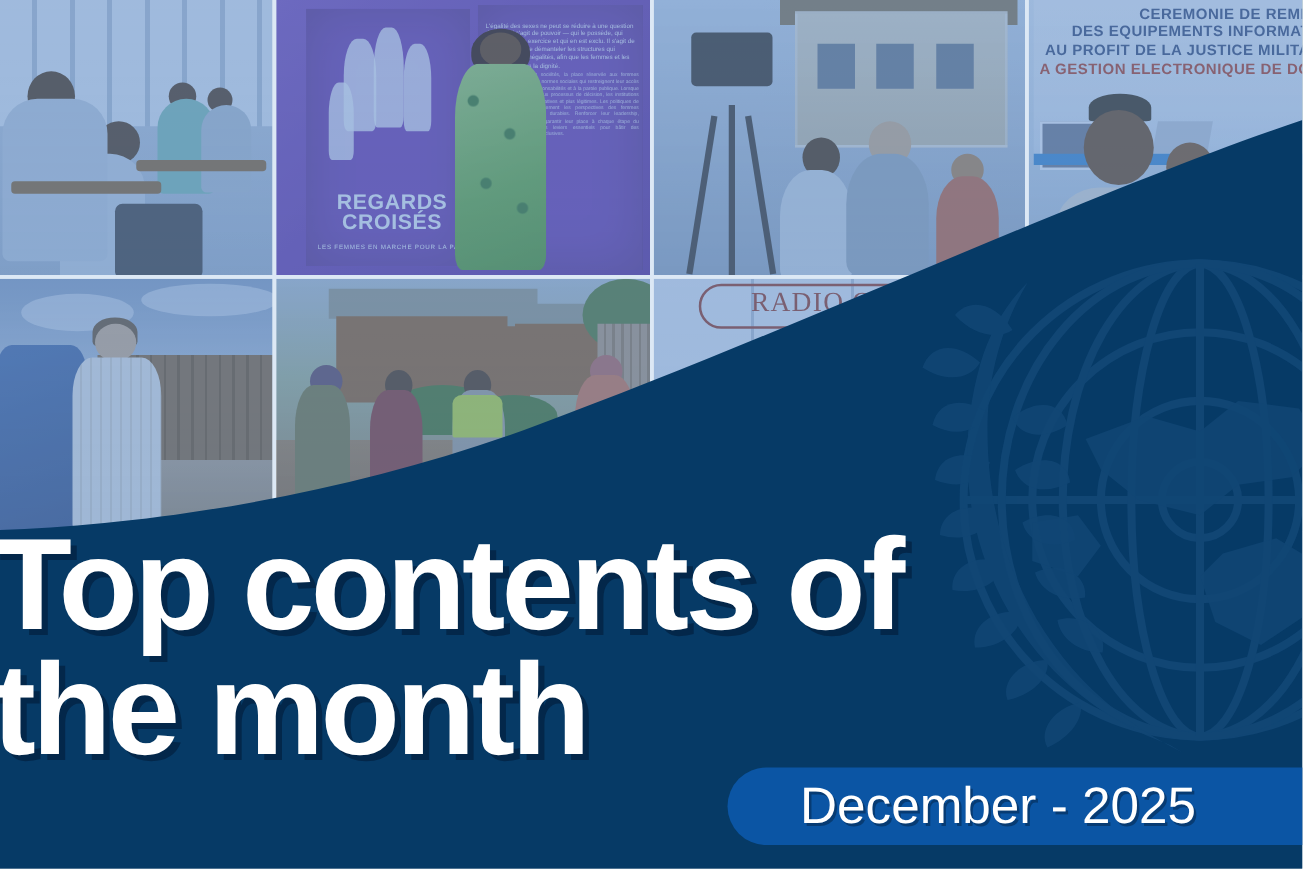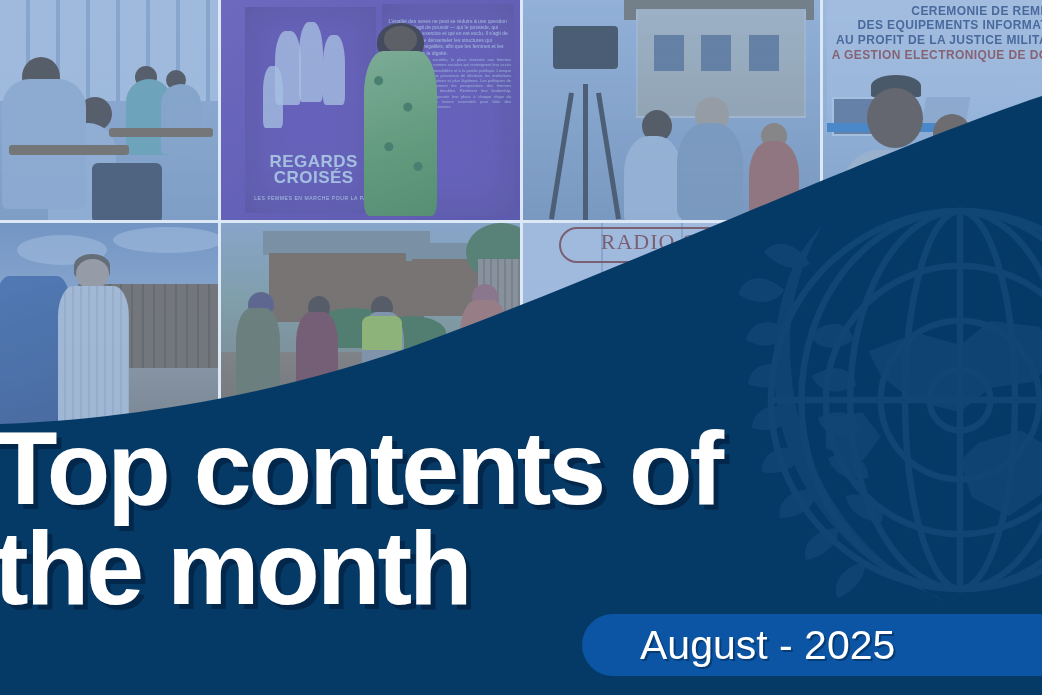--- a/index.html
+++ b/index.html
@@ -491,16 +491,16 @@
       </g>
     </g>
   </svg>
 
   <div class="title-block">
     <span class="title-line">Top contents of</span>
     <span class="title-line">the month</span>
   </div>
 
   <div class="date-banner">
-    <span class="date-text">August - 2025</span>
+    <span class="date-text">December - 2025</span>
   </div>
 
 </div>
 
 </body></html>

